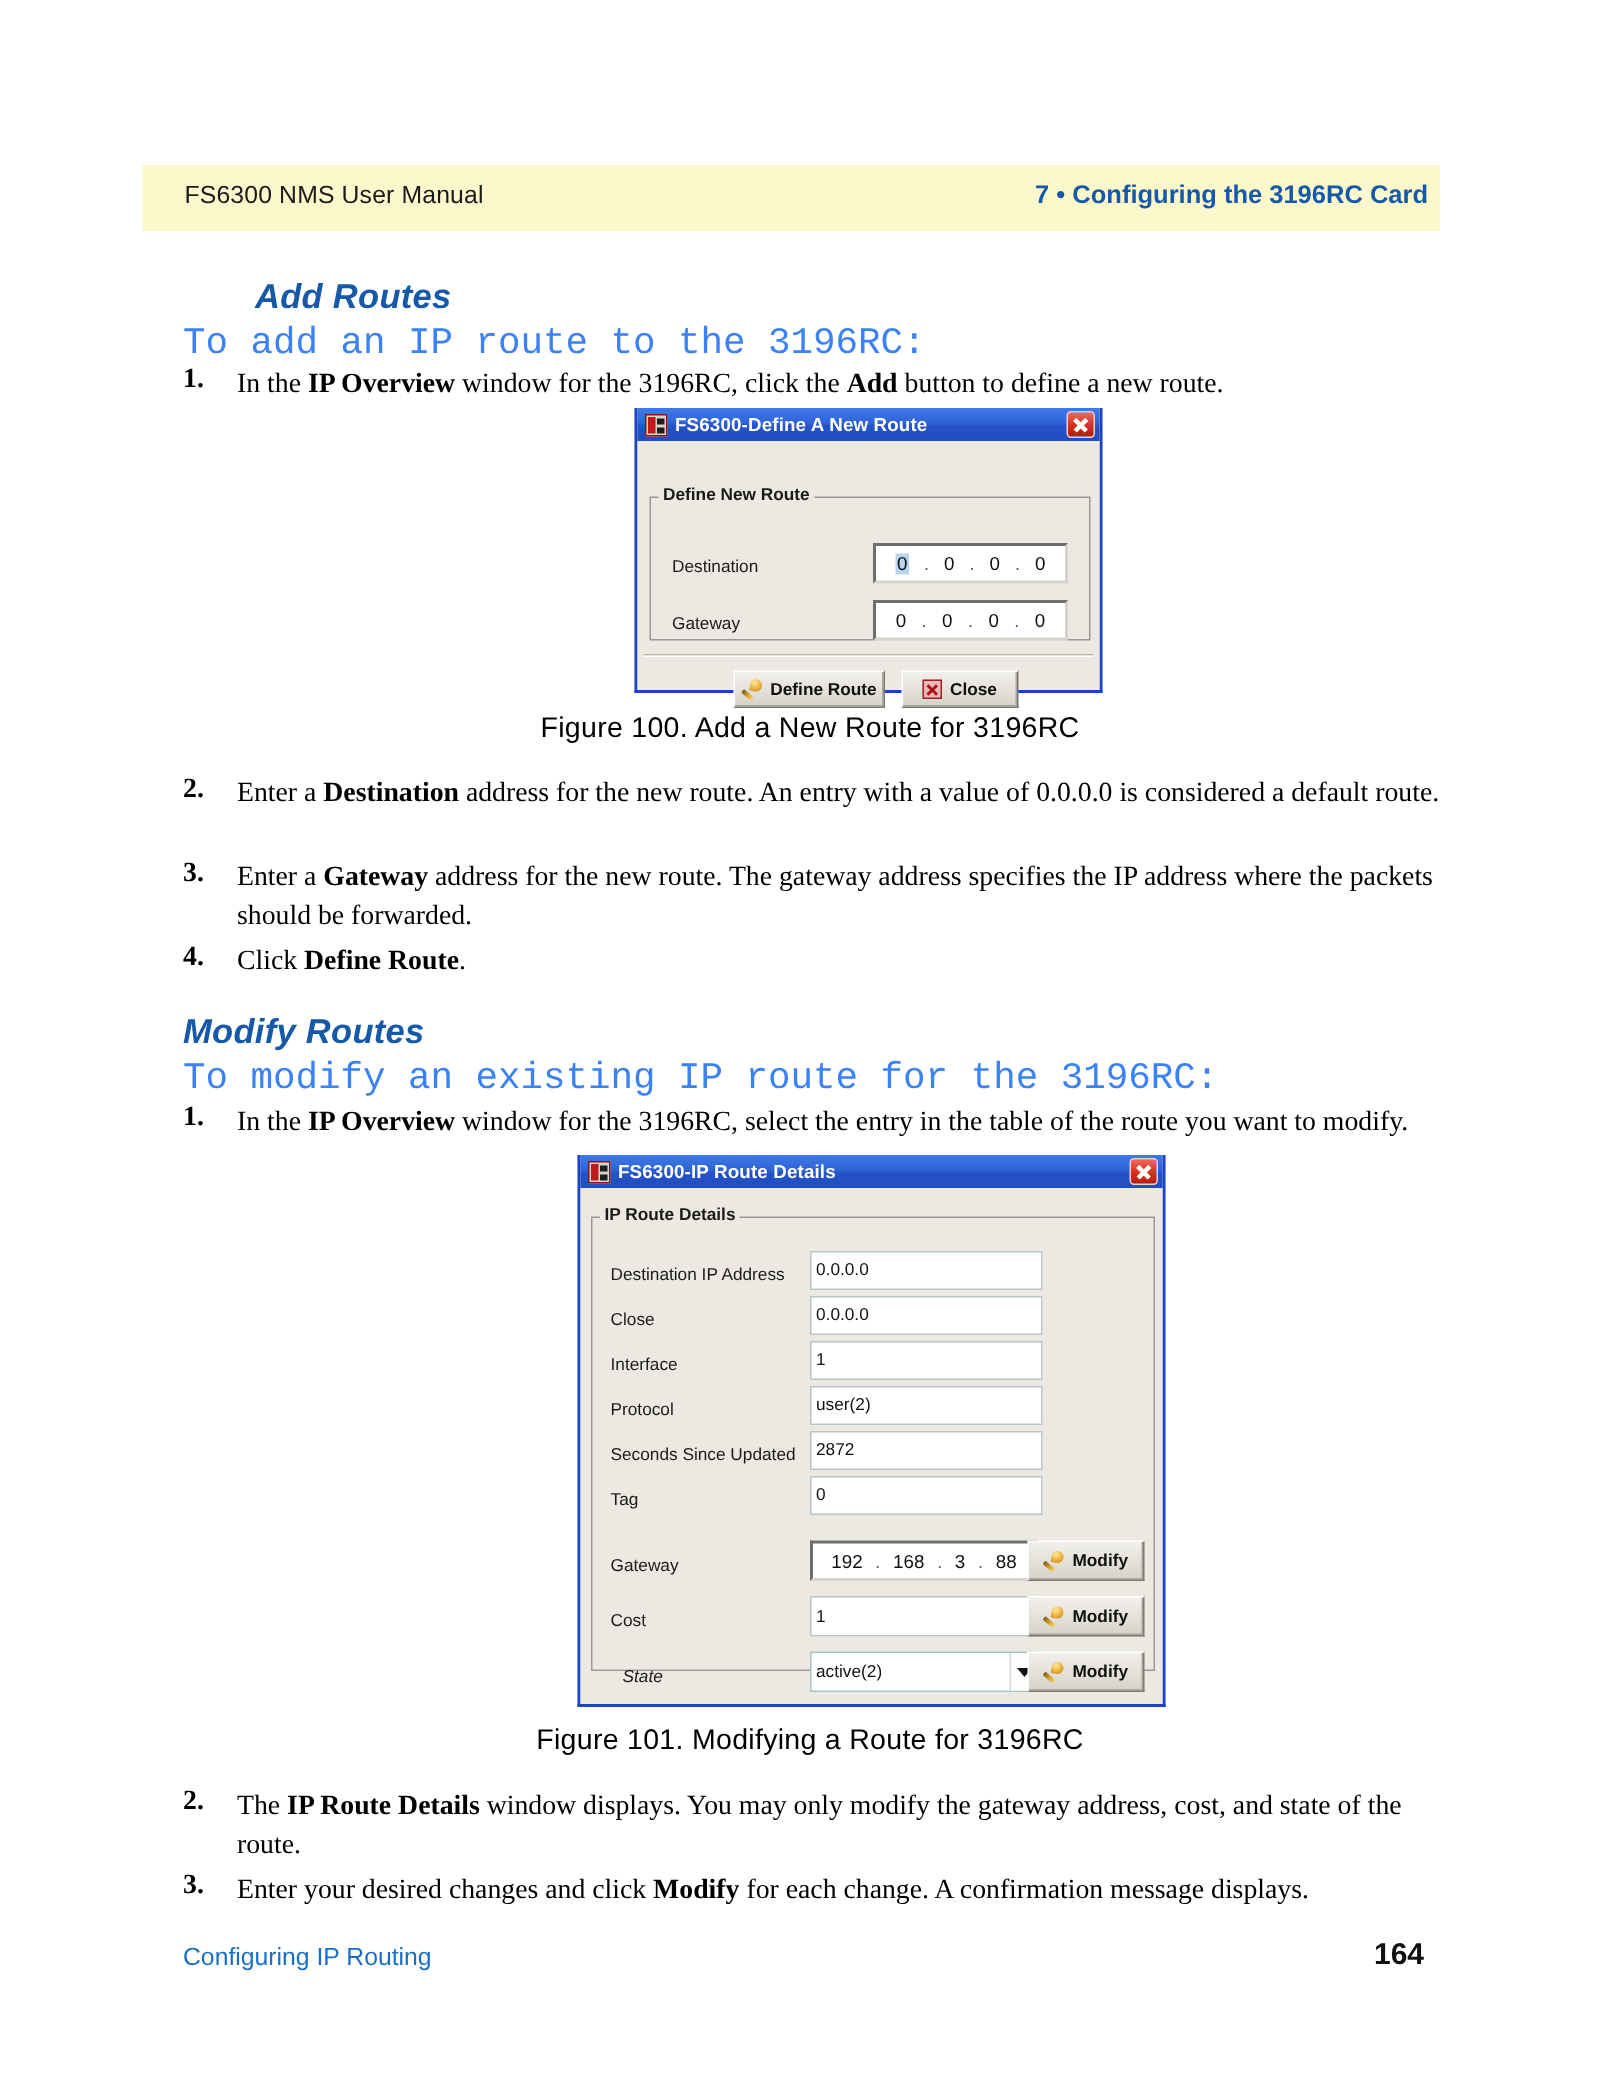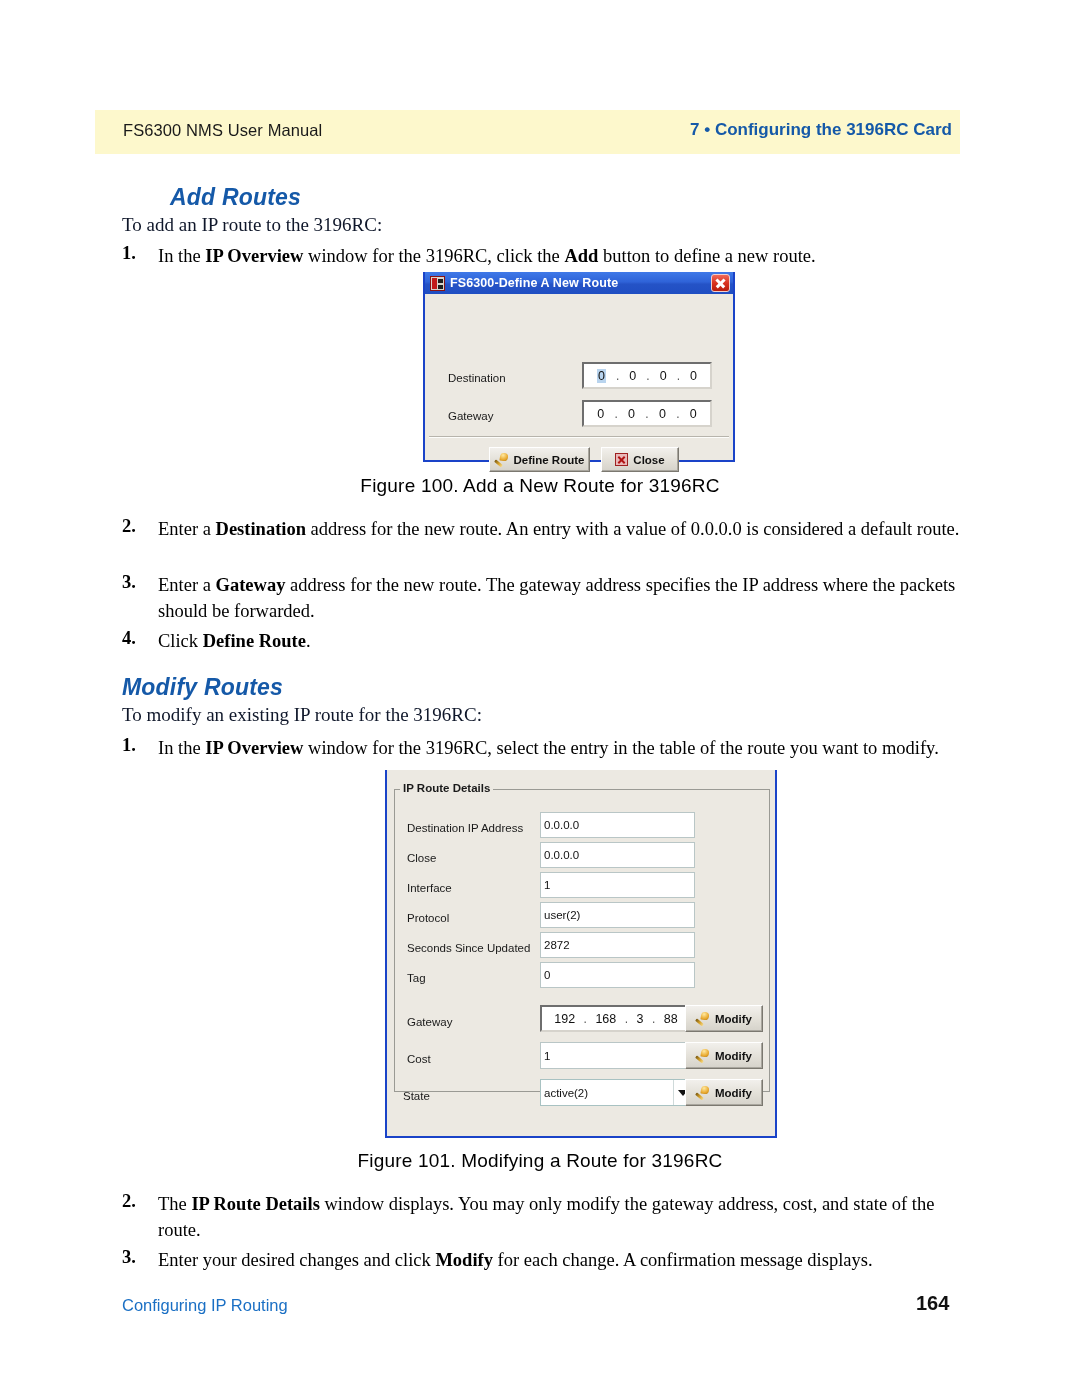--- a/index.html
+++ b/index.html
@@ -54,23 +54,23 @@
     font-weight: bold;
     font-size: 23px;
     color: #1559a8;
     letter-spacing: 0.2px;
     white-space: nowrap;
   }
 
   
   .body-line {
     position: absolute;
-    font-family: Liberation Serif, serif;
-    font-size: 19px;
-    color: #0f172a;
+    font-family: Liberation Mono, monospace;
+    font-size: 25px;
+    color: #3b82f6;
     line-height: 1.32;
   }
   .num {
     position: absolute;
     font-family: "Liberation Serif", serif;
     font-size: 18.5px;
     font-weight: bold;
     color: #000;
   }
   .step-text {
@@ -379,20 +379,23 @@
 <div class="dlg" id="dlg1" style="left:383px; top:272px; width:312px; height:190px;">
 
   <div class="dlg-title">
     <span class="app-icon"></span>
     <span class="dlg-title-text">FS6300-Define A New Route</span>
     <span class="close-btn"></span>
   </div>
 
   <div class="dlg-body">
 
+    <div class="groupbox" style="left:8px; top:37px; width:294px; height:96px;">
+      <span class="groupbox-legend">Define New Route</span>
+    </div>
 
     <div class="fld-label" style="left:23px; top:78px;">Destination</div>
     <div class="ipbox" style="left:157px; top:68px; width:130px; height:27px;">
       <span class="oct sel">0</span>
       <span class="dot">.</span>
       <span class="oct">0</span>
       <span class="dot">.</span>
       <span class="oct">0</span>
       <span class="dot">.</span>
       <span class="oct">0</span>
@@ -437,20 +440,25 @@
 
 <div class="sec-heading" style="left:122px; top:674px;">Modify Routes</div>
 
 <div class="body-line" style="left:122px; top:702px;">To modify an existing IP route for the 3196RC:</div>
 
 <div class="num" style="left:122px; top:735px;">1.</div>
 <div class="step-text" style="left:158px; top:735px; width:830px;">In the <b>IP Overview</b> window for the 3196RC, select the entry in the table of the route you want to modify.</div>
 
 <div class="dlg" id="dlg2" style="left:345px; top:770px; width:392px; height:368px;">
 
+  <div class="dlg-title">
+    <span class="app-icon"></span>
+    <span class="dlg-title-text">FS6300-IP Route Details</span>
+    <span class="close-btn"></span>
+  </div>
 
   <div class="dlg-body">
 
     <div class="groupbox" style="left:7px; top:19px; width:376px; height:303px;">
       <span class="groupbox-legend">IP Route Details</span>
     </div>
 
     <div class="fld-label" style="left:20px; top:52px;">Destination IP Address</div>
     <div class="txtfield" style="left:153px; top:42px; width:155px; height:26px;">
       <span>0.0.0.0</span>
@@ -498,21 +506,21 @@
 
     <div class="fld-label" style="left:20px; top:283px;">Cost</div>
     <div class="txtfield" style="left:153px; top:272px; width:152px; height:27px;">
       <span>1</span>
     </div>
     <div class="btn" style="left:298px; top:272px; width:78px; height:27px;">
       <span class="key-icon"></span>
       <span class="btn-label">Modify</span>
     </div>
 
-    <div class="fld-label" style="left:16px; top:320px;">State</div>
+    <div class="fld-label" style="left:28px; top:320px;font-style:italic;">State</div>
     <div class="combo" style="left:153px; top:309px; width:152px; height:27px;">
       <span class="val">active(2)</span>
       <span class="arrowbtn">
           <i></i>
         </span>
     </div>
     <div class="btn" style="left:298px; top:309px; width:78px; height:27px;">
       <span class="key-icon"></span>
       <span class="btn-label">Modify</span>
     </div>

